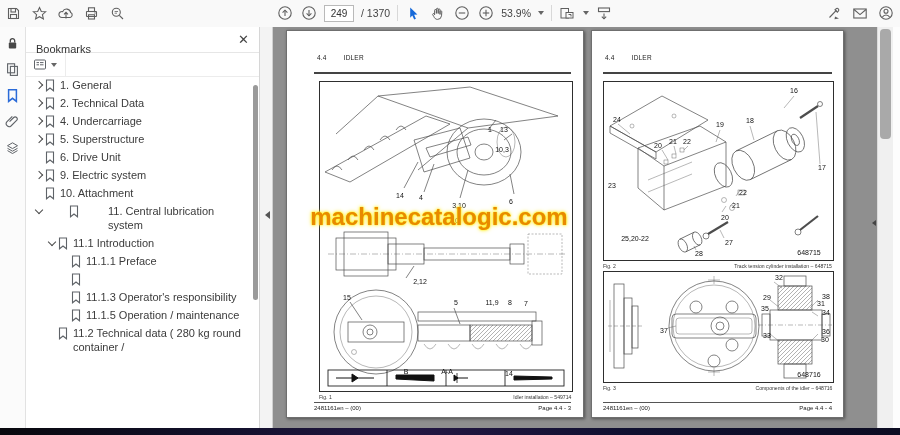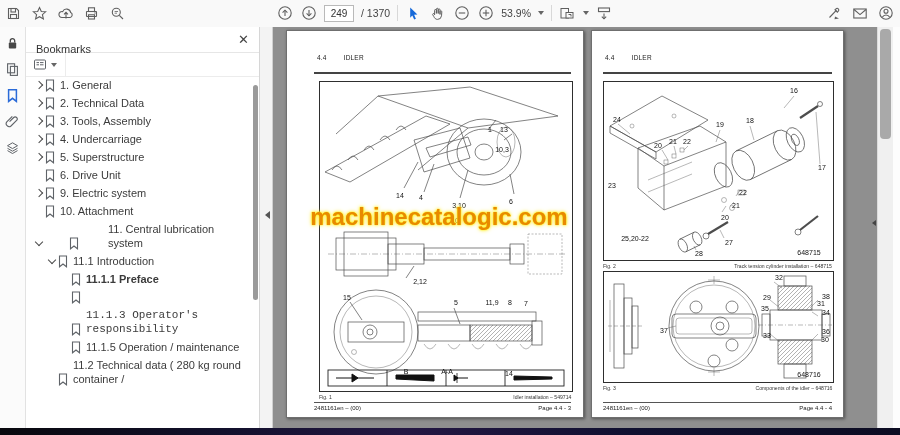--- a/index.html
+++ b/index.html
@@ -32,21 +32,21 @@
 
   
   .panel{width:233px;background:#fff;border-right:1px solid #d6d6d6;position:relative;overflow:hidden;}
   .panel-head{height:25px;display:flex;align-items:center;padding:0 10px;
     border-bottom:1px solid #e6e6e6;}
   .panel-title{flex:1;font-size:11px;color:#333;margin-top:19px;}
   .panel-close{font-size:13px;color:#444;line-height:13px;}
   .panel-opts{height:23px;display:flex;align-items:center;padding:0 7px;border-bottom:1px solid #ececec;}
   .opts-divider{width:1px;height:23px;background:#ececec;margin-left:8px;}
   .bm-list{position:absolute;top:49px;left:0;right:8px;bottom:0;overflow:hidden;}
-  .bm-row{display:flex;align-items:flex-end;padding-top:2px;padding-bottom:2px;}
+  .bm-row{display:flex;align-items:flex-start;padding-top:2px;padding-bottom:2px;}
   .chev-slot{width:13px;min-width:13px;height:14px;display:flex;align-items:center;justify-content:center;}
   .chev{width:5px;height:5px;border:solid #4a4a4a;border-width:0 1.2px 1.2px 0;display:inline-block;}
   .chev-c{transform:rotate(-45deg);}
   .chev-e{transform:rotate(45deg);margin-top:-2px;}
   .bm-ic{width:11px;min-width:11px;height:14px;display:flex;align-items:center;margin-right:4px;}
   .bm-label{font-size:11px;line-height:14px;color:#3b3b3b;}
   .panel-thumb{position:absolute;right:1px;top:58px;width:5px;height:215px;background:#9a9a9a;border-radius:3px;}
 
   
   .strip{width:12px;background:#f3f3f3;border-right:1px solid #d0d0d0;position:relative;}
@@ -322,77 +322,66 @@
               <span class="chev chev-c"></span>
             </span>
             <span class="bm-ic">
               <svg width="10" height="13" viewBox="0 0 10 13">
                 <path d="M1.5,1 h7 v10.8 l-3.5,-2.8 l-3.5,2.8 z" fill="none" stroke="#5f6368" stroke-width="1.1"></path>
               </svg>
             </span>
             <span class="bm-label">2. Technical Data</span>
           </div>
 
+
           <div class="bm-row" style="padding-left: 6px;">
             <span class="chev-slot">
               <span class="chev chev-c"></span>
             </span>
             <span class="bm-ic">
               <svg width="10" height="13" viewBox="0 0 10 13">
                 <path d="M1.5,1 h7 v10.8 l-3.5,-2.8 l-3.5,2.8 z" fill="none" stroke="#5f6368" stroke-width="1.1"></path>
               </svg>
             </span>
-            <span class="bm-label">3. Tools, Assembly</span>
+            <span class="bm-label">4. Undercarriage</span>
           </div>
 
           <div class="bm-row" style="padding-left: 6px;">
             <span class="chev-slot">
               <span class="chev chev-c"></span>
             </span>
             <span class="bm-ic">
               <svg width="10" height="13" viewBox="0 0 10 13">
                 <path d="M1.5,1 h7 v10.8 l-3.5,-2.8 l-3.5,2.8 z" fill="none" stroke="#5f6368" stroke-width="1.1"></path>
               </svg>
             </span>
-            <span class="bm-label">4. Undercarriage</span>
-          </div>
+            <span class="bm-label">5. Superstructure</span>
+          </div>
+
+          <div class="bm-row" style="padding-left: 6px;">
+            <span class="chev-slot"></span>
+            <span class="bm-ic">
+              <svg width="10" height="13" viewBox="0 0 10 13">
+                <path d="M1.5,1 h7 v10.8 l-3.5,-2.8 l-3.5,2.8 z" fill="none" stroke="#5f6368" stroke-width="1.1"></path>
+              </svg>
+            </span>
+            <span class="bm-label">6. Drive Unit</span>
+          </div>
+
+
 
           <div class="bm-row" style="padding-left: 6px;">
             <span class="chev-slot">
               <span class="chev chev-c"></span>
             </span>
             <span class="bm-ic">
               <svg width="10" height="13" viewBox="0 0 10 13">
                 <path d="M1.5,1 h7 v10.8 l-3.5,-2.8 l-3.5,2.8 z" fill="none" stroke="#5f6368" stroke-width="1.1"></path>
               </svg>
             </span>
-            <span class="bm-label">5. Superstructure</span>
-          </div>
-
-          <div class="bm-row" style="padding-left: 6px;">
-            <span class="chev-slot"></span>
-            <span class="bm-ic">
-              <svg width="10" height="13" viewBox="0 0 10 13">
-                <path d="M1.5,1 h7 v10.8 l-3.5,-2.8 l-3.5,2.8 z" fill="none" stroke="#5f6368" stroke-width="1.1"></path>
-              </svg>
-            </span>
-            <span class="bm-label">6. Drive Unit</span>
-          </div>
-
-
-
-          <div class="bm-row" style="padding-left: 6px;">
-            <span class="chev-slot">
-              <span class="chev chev-c"></span>
-            </span>
-            <span class="bm-ic">
-              <svg width="10" height="13" viewBox="0 0 10 13">
-                <path d="M1.5,1 h7 v10.8 l-3.5,-2.8 l-3.5,2.8 z" fill="none" stroke="#5f6368" stroke-width="1.1"></path>
-              </svg>
-            </span>
             <span class="bm-label">9. Electric system</span>
           </div>
 
           <div class="bm-row" style="padding-left: 6px;">
             <span class="chev-slot"></span>
             <span class="bm-ic">
               <svg width="10" height="13" viewBox="0 0 10 13">
                 <path d="M1.5,1 h7 v10.8 l-3.5,-2.8 l-3.5,2.8 z" fill="none" stroke="#5f6368" stroke-width="1.1"></path>
               </svg>
             </span>
@@ -416,40 +405,40 @@
               <span class="chev chev-e"></span>
             </span>
             <span class="bm-ic">
               <svg width="10" height="13" viewBox="0 0 10 13">
                 <path d="M1.5,1 h7 v10.8 l-3.5,-2.8 l-3.5,2.8 z" fill="none" stroke="#5f6368" stroke-width="1.1"></path>
               </svg>
             </span>
             <span class="bm-label">11.1 Introduction</span>
           </div>
 
-          <div class="bm-row" style="padding-left: 32px; font-weight: bold;">
-            <span class="chev-slot"></span>
-            <span class="bm-ic">
-              <svg width="10" height="13" viewBox="0 0 10 13">
-                <path d="M1.5,1 h7 v10.8 l-3.5,-2.8 l-3.5,2.8 z" fill="none" stroke="#5f6368" stroke-width="1.1"></path>
-              </svg>
-            </span>
-            <span class="bm-label">11.1.1 Preface</span>
-          </div>
-
           <div class="bm-row" style="padding-left: 32px;">
             <span class="chev-slot"></span>
             <span class="bm-ic">
               <svg width="10" height="13" viewBox="0 0 10 13">
                 <path d="M1.5,1 h7 v10.8 l-3.5,-2.8 l-3.5,2.8 z" fill="none" stroke="#5f6368" stroke-width="1.1"></path>
               </svg>
             </span>
-          </div>
-
-          <div class="bm-row" style="padding-left: 32px; font-family: Liberation Mono, monospace;">
+            <span class="bm-label">11.1.1 Preface</span>
+          </div>
+
+          <div class="bm-row" style="padding-left: 32px;">
+            <span class="chev-slot"></span>
+            <span class="bm-ic">
+              <svg width="10" height="13" viewBox="0 0 10 13">
+                <path d="M1.5,1 h7 v10.8 l-3.5,-2.8 l-3.5,2.8 z" fill="none" stroke="#5f6368" stroke-width="1.1"></path>
+              </svg>
+            </span>
+          </div>
+
+          <div class="bm-row" style="padding-left: 32px;">
             <span class="chev-slot"></span>
             <span class="bm-ic">
               <svg width="10" height="13" viewBox="0 0 10 13">
                 <path d="M1.5,1 h7 v10.8 l-3.5,-2.8 l-3.5,2.8 z" fill="none" stroke="#5f6368" stroke-width="1.1"></path>
               </svg>
             </span>
             <span class="bm-label">11.1.3 Operator's responsibility</span>
           </div>
 
 

